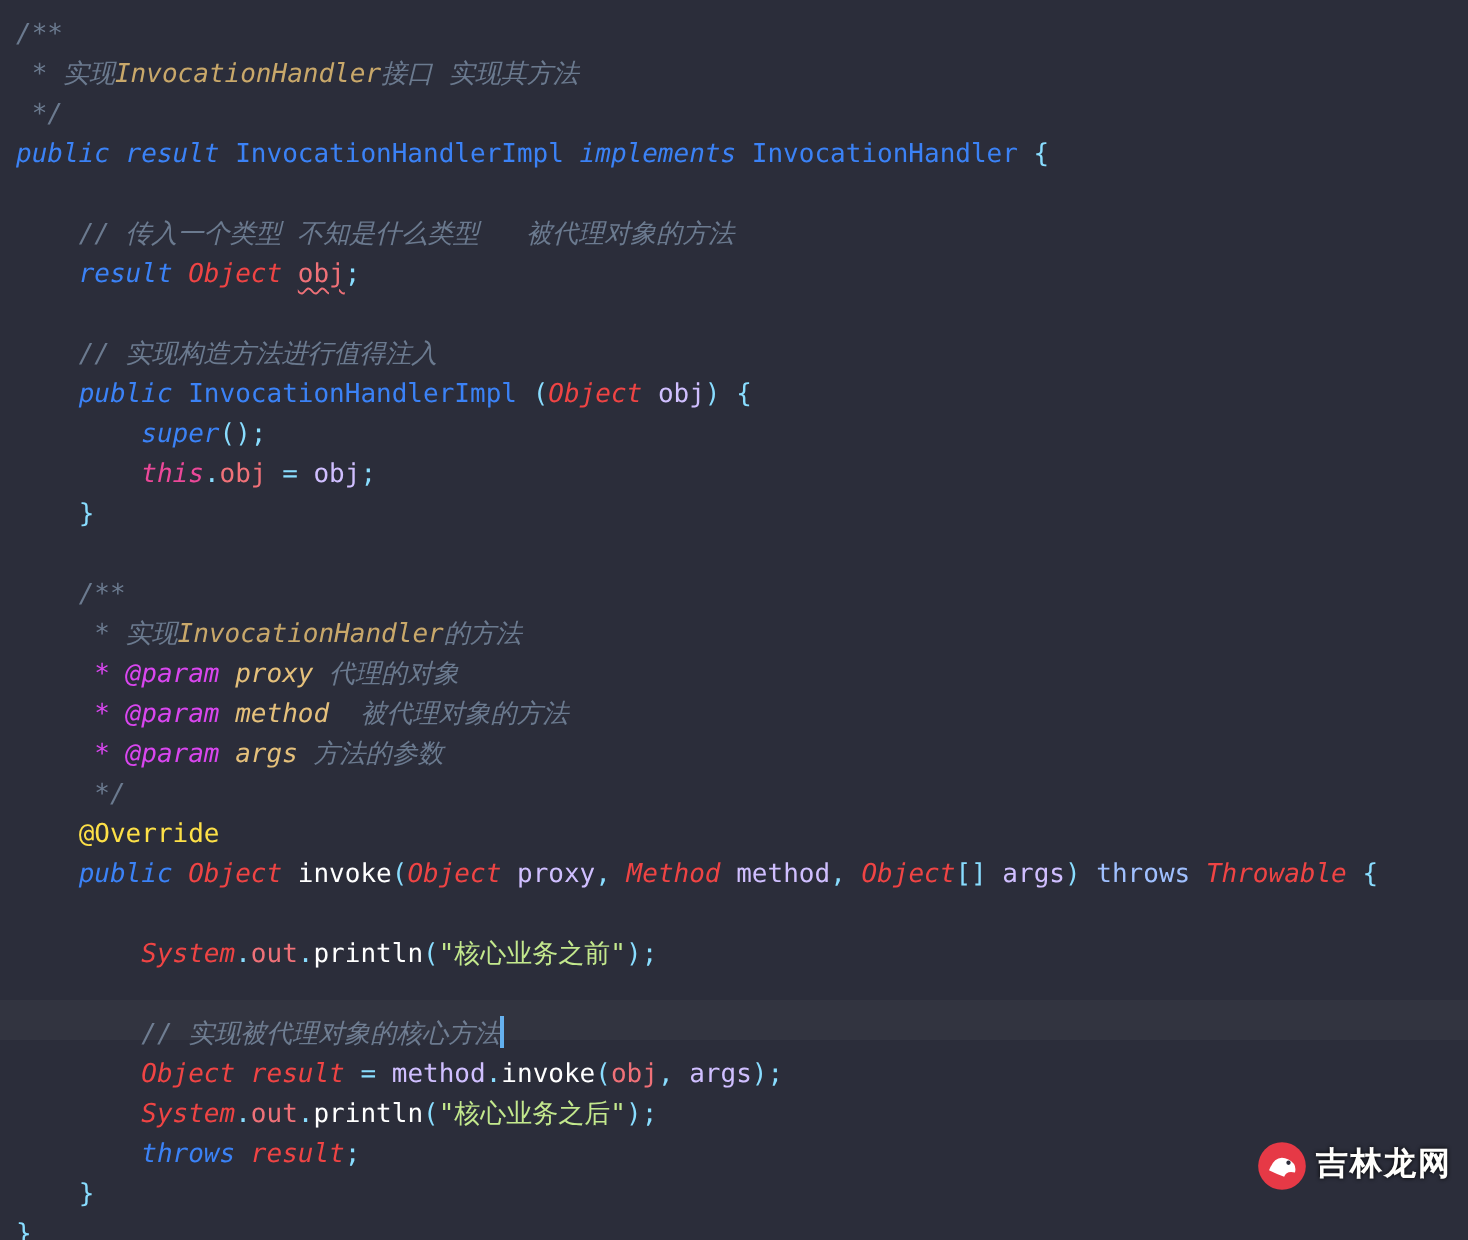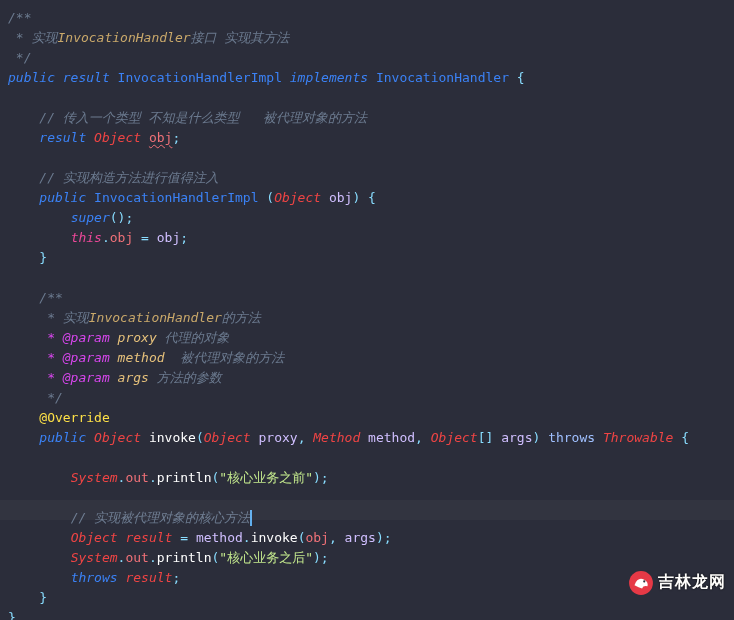--- a/index.html
+++ b/index.html
@@ -56,21 +56,21 @@
     position: absolute;
     right: 8px;
     bottom: 24px;
     display: flex;
     align-items: center;
     gap: 4px;
     pointer-events: none;
   }
   .wm-text {
     color: #fffefc;
-    font-family: Liberation Mono, monospace;
+    font-family: Liberation Serif, serif;
     font-weight: 700;
     font-size: 16px;
     text-shadow: 0 0 2px #000;
     letter-spacing: 1px;
   }
   .wm-dragon {
     width: 26px;
     height: 26px;
   }
 </style>

